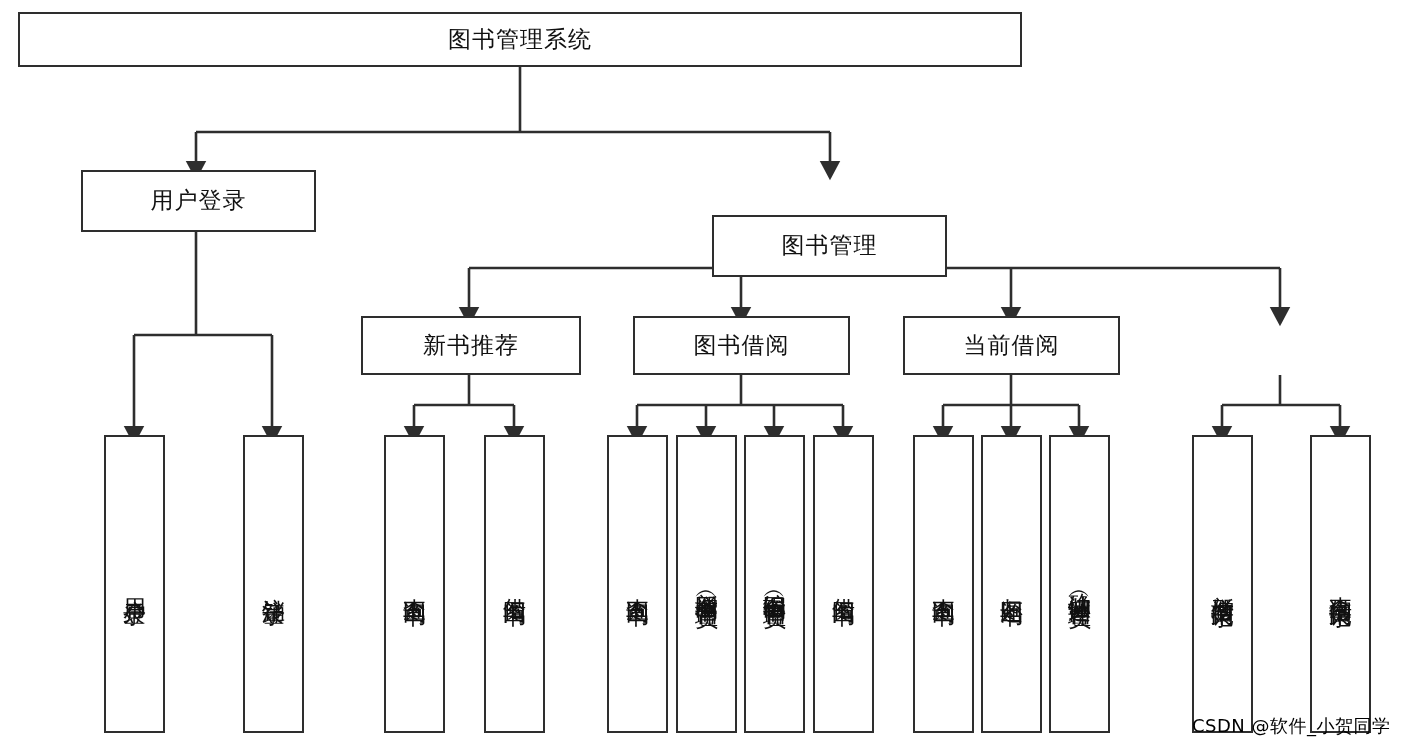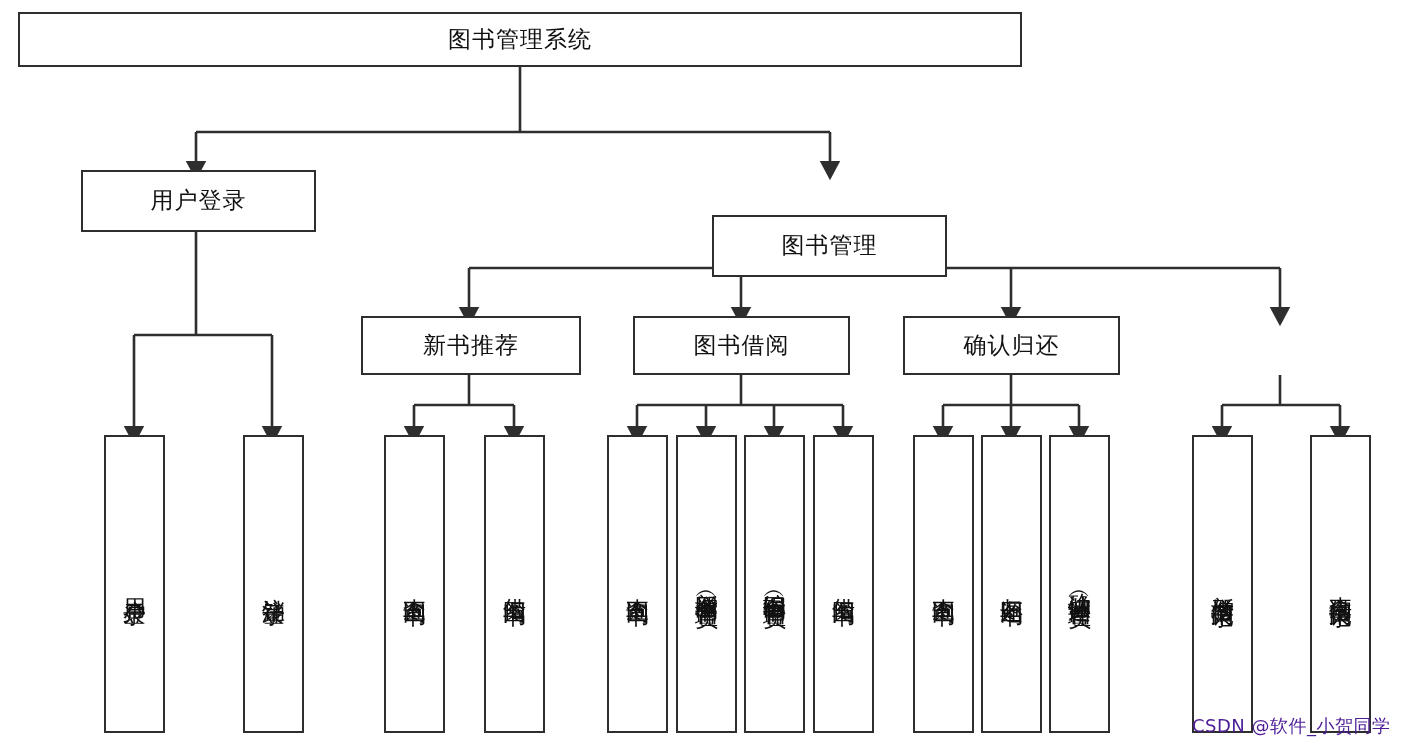--- a/index.html
+++ b/index.html
@@ -56,21 +56,21 @@
     pointer-events: none;
   }
   .edge-line {
     stroke: #2e2e2e;
     stroke-width: 2.6;
     fill: none;
   }
   .watermark {
     position: absolute;
     font-size: 18px;
-    color: #4c1d95;
+    color: #000000;
     letter-spacing: 0.5px;
     white-space: nowrap;
     font-family: "DejaVu Sans", "Liberation Sans", sans-serif;
   }
 </style>
 </head>
 <body>
 
 <div id="canvas">
 
@@ -133,21 +133,21 @@
     <span>图书管理</span>
   </div>
 
   <div class="node h" style="left:361px; top:316px; width:220px; height:59px;">
     <span>新书推荐</span>
   </div>
   <div class="node h" style="left:633px; top:316px; width:217px; height:59px;">
     <span>图书借阅</span>
   </div>
   <div class="node h" style="left:903px; top:316px; width:217px; height:59px;">
-    <span>确认归还</span>
+    <span>当前借阅</span>
   </div>
 
   <div class="node v" style="left:104px; top:435px; width:61px; height:298px;">
     <span class="vtext">用户登录</span>
   </div>
   <div class="node v" style="left:243px; top:435px; width:61px; height:298px;">
     <span class="vtext">注销登录</span>
   </div>
 
   <div class="node v" style="left:384px; top:435px; width:61px; height:298px;">

